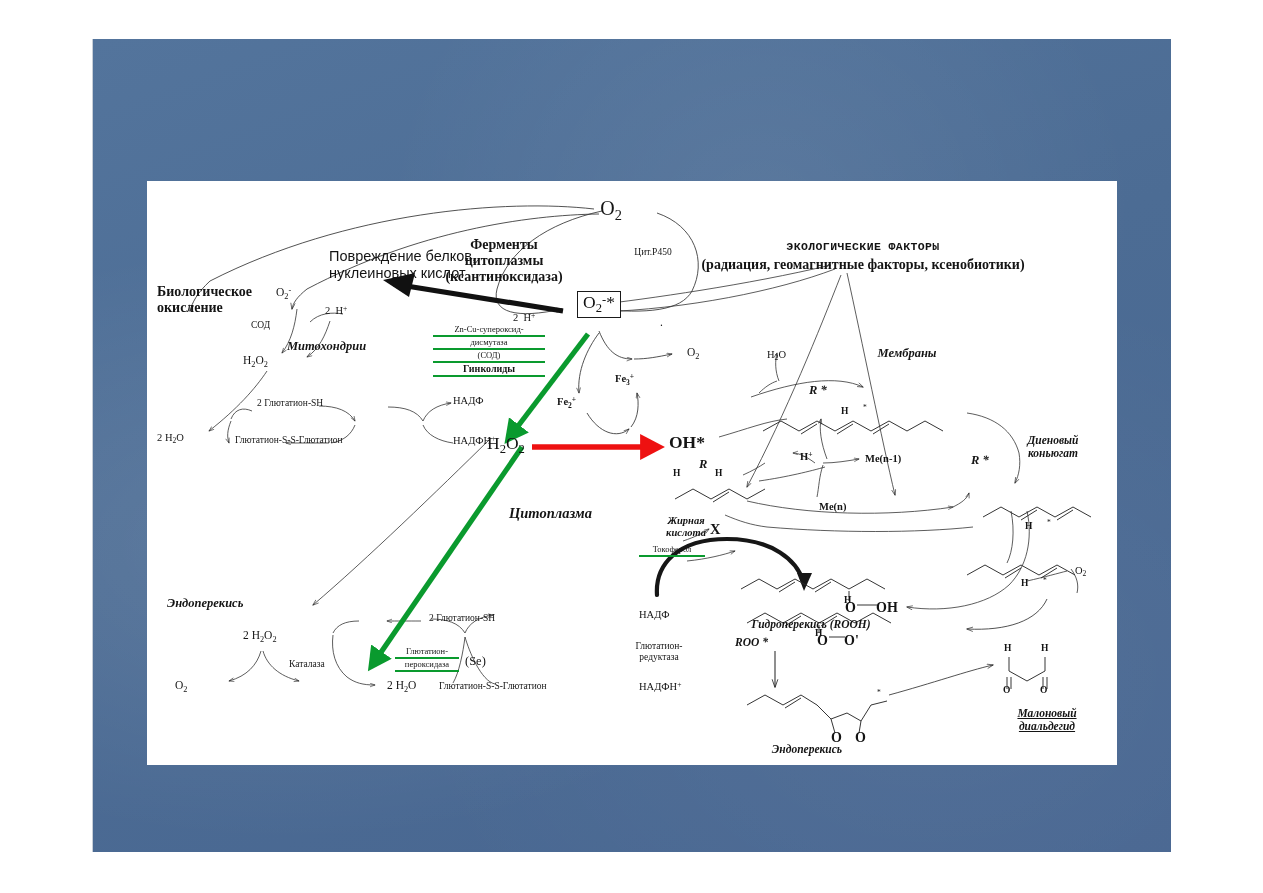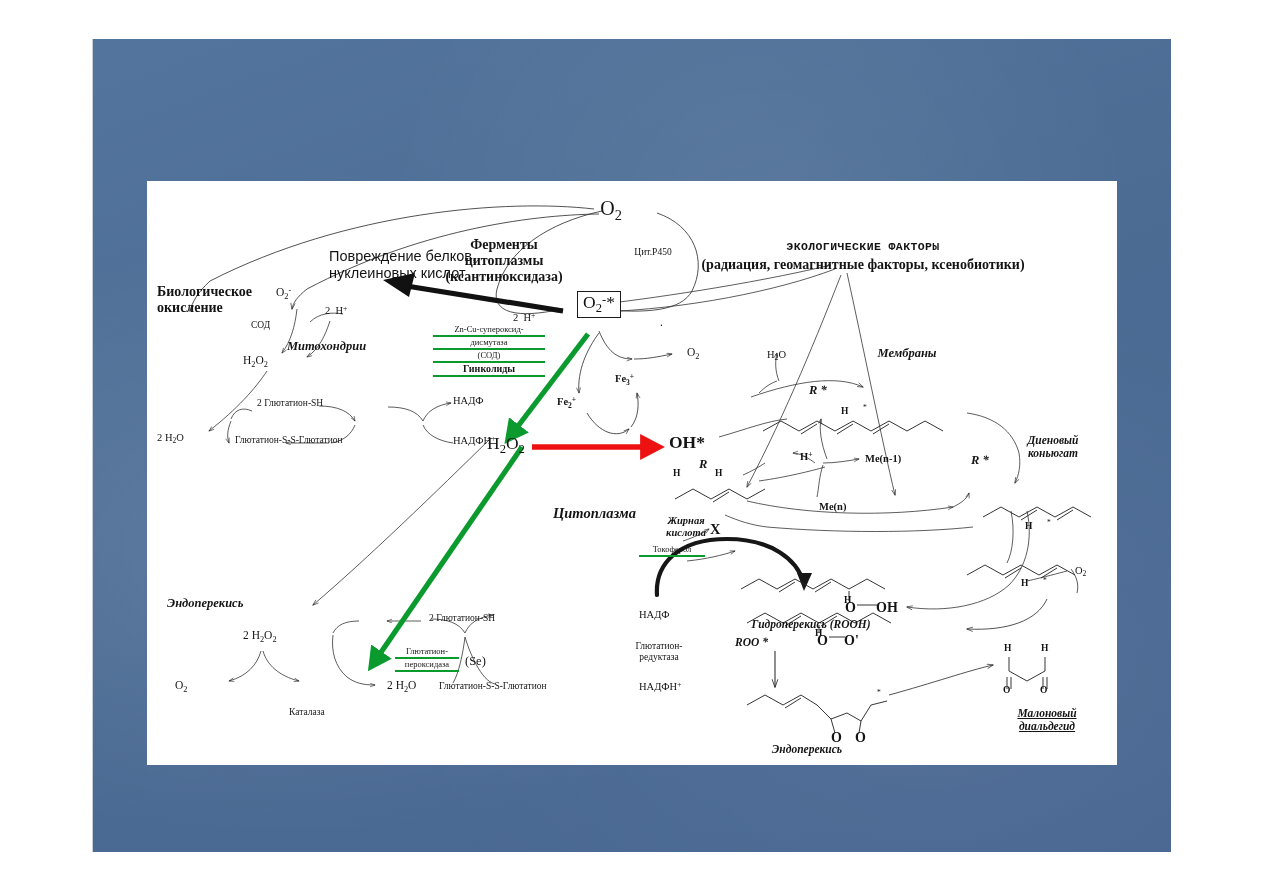--- a/index.html
+++ b/index.html
@@ -344,21 +344,21 @@
 
     <div class="lbl f11" style="left:540px; top:165px;">O<span class="sub">2</span></div>
 
     <div class="lbl f10 bold" style="left:410px; top:215px;">Fe<span class="sub">2</span><span class="sup">+</span></div>
     <div class="lbl f10 bold" style="left:468px; top:192px;">Fe<span class="sub">3</span><span class="sup">+</span></div>
 
     <div class="lbl f17" style="left:340px; top:253px;">H<span class="sub">2</span>O<span class="sub">2</span></div>
 
     <div class="lbl f17 bold" style="left:522px; top:252px;">OH*</div>
 
-    <div class="lbl f14 ital" style="left:362px; top:325px;margin-left:44px;">Цитоплазма</div>
+    <div class="lbl f14 ital" style="left:362px; top:325px;">Цитоплазма</div>
 
     <div class="lbl f10" style="left:620px; top:168px;">H<span class="sub">2</span>O</div>
 
     <div class="lbl f12 ital ctr" style="left:760px; top:166px;">Мембраны</div>
 
     <div class="lbl f12 ital" style="left:662px; top:203px;">R *</div>
     <div class="lbl f9 bold" style="left:694px; top:225px;">H</div>
     <div class="lbl f7" style="left:716px; top:223px;">*</div>
 
     <div class="lbl f12 ital" style="left:552px; top:277px;">R</div>
@@ -412,21 +412,21 @@
     <div class="lbl f9 bold" style="left:894px; top:462px;">H</div>
     <div class="lbl f9 bold" style="left:856px; top:504px;">O</div>
     <div class="lbl f9 bold" style="left:893px; top:504px;">O</div>
     <div class="lbl f11 ital ctr multiline" style="left:900px; top:526px; text-align:center;text-decoration:underline;">Малоновый
 диальдегид</div>
 
     <div class="lbl f12 ital" style="left:20px; top:416px;">Эндоперекись</div>
 
     <div class="lbl f11" style="left:96px; top:448px;">2 H<span class="sub">2</span>O<span class="sub">2</span></div>
 
-    <div class="lbl f9" style="left:142px; top:478px;margin-top:48px;">Каталаза</div>
+    <div class="lbl f9" style="left:142px; top:478px;">Каталаза</div>
 
     <div class="lbl f11" style="left:28px; top:498px;">O<span class="sub">2</span></div>
 
     <div class="lbl f11" style="left:240px; top:498px;">2 H<span class="sub">2</span>O</div>
 
     <div class="green-ul" style="left:248px; top:466px; width:64px;">
       <div>Глютатион-</div>
       <div>пероксидаза</div>
     </div>
 

